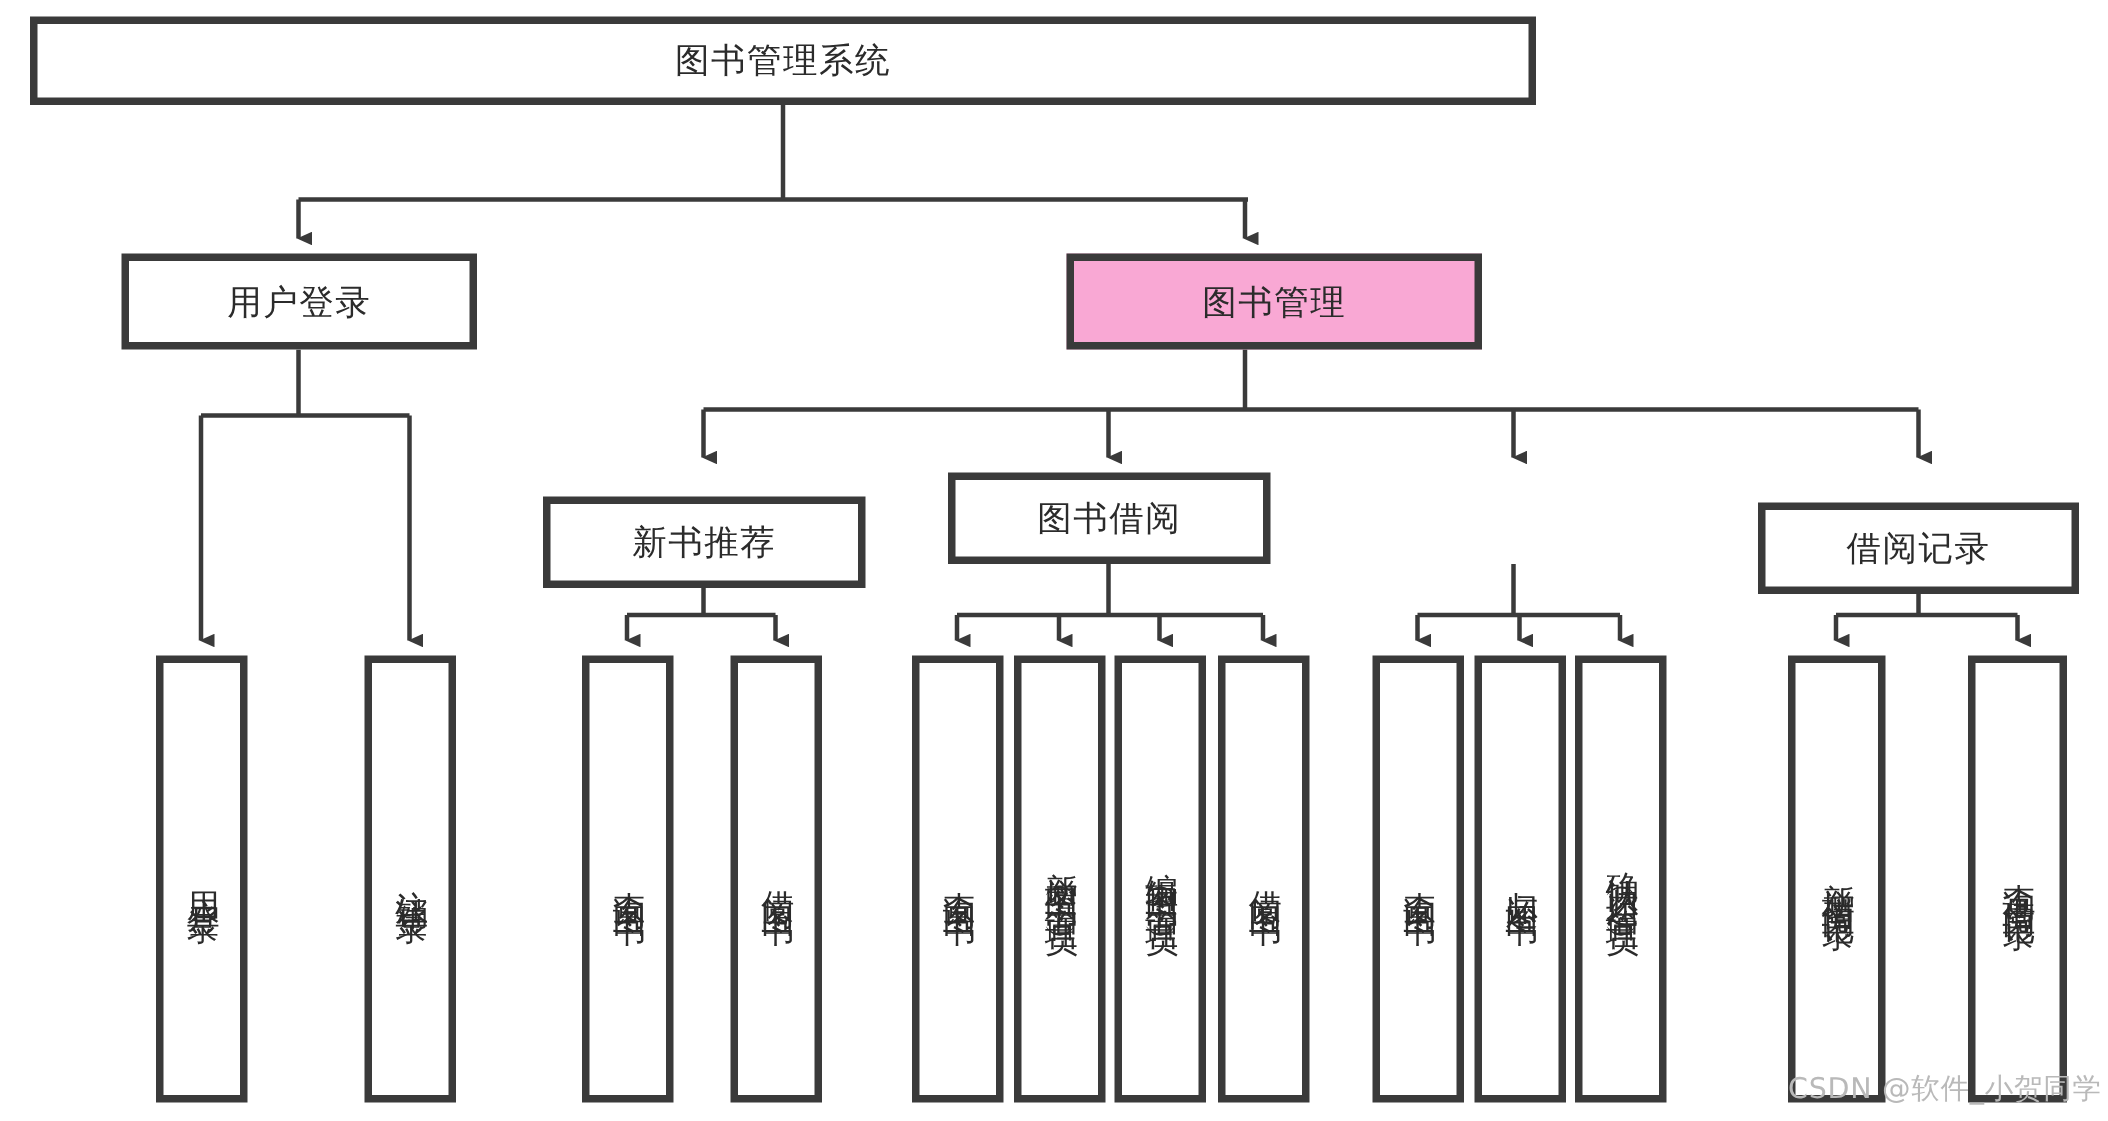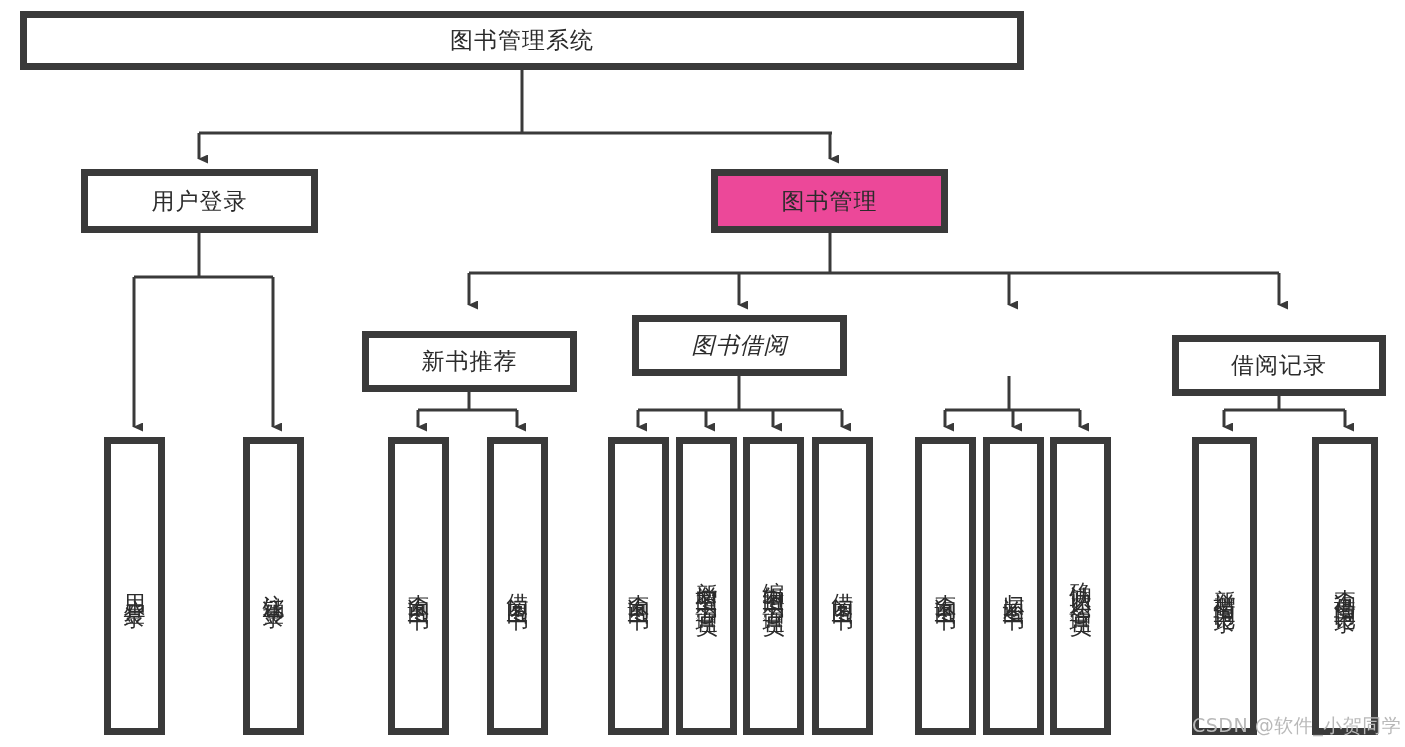--- a/index.html
+++ b/index.html
@@ -22,21 +22,21 @@
     left: 0;
     top: 0;
     width: 1405px;
     height: 747px;
     pointer-events: none;
   }
   .node {
     position: absolute;
     box-sizing: border-box;
     background: #ffffff;
-    border: 7px solid #000000;
+    border: 5px solid #000000;
     display: flex;
     align-items: center;
     justify-content: center;
     color: #2b2b2b;
   }
   .node.horiz {
     font-size: 23px;
     letter-spacing: 1px;
   }
   .node.vert {
@@ -120,28 +120,28 @@
     </g>
   </svg>
 
   <div class="node horiz" style="left: 20px; top: 11px; width: 1004px; height: 59px; border-color: rgb(58, 58, 58); background: rgb(255, 255, 255); color: rgb(43, 43, 43);">
     <span class="hlabel">图书管理系统</span>
   </div>
 
   <div class="node horiz" style="left: 81px; top: 169px; width: 237px; height: 64px; border-color: rgb(58, 58, 58); background: rgb(255, 255, 255); color: rgb(43, 43, 43);">
     <span class="hlabel">用户登录</span>
   </div>
-  <div class="node horiz" style="left: 711px; top: 169px; width: 237px; height: 64px; border-color: rgb(58, 58, 58); background: #ec4899; color: rgb(43, 43, 43); text-align: right;">
+  <div class="node horiz" style="left: 711px; top: 169px; width: 277px; height: 64px; border-color: rgb(58, 58, 58); background: #f9a8d4; color: rgb(43, 43, 43); text-align: right;">
     <span class="hlabel">图书管理</span>
   </div>
 
   <div class="node horiz" style="left: 362px; top: 315px; width: 215px; height: 61px; border-color: rgb(58, 58, 58); background: rgb(255, 255, 255); color: rgb(43, 43, 43); margin-top: 16px;">
     <span class="hlabel">新书推荐</span>
   </div>
-  <div class="node horiz" style="left: 632px; top: 315px; width: 215px; height: 61px; border-color: rgb(58, 58, 58); background: rgb(255, 255, 255); color: rgb(43, 43, 43); font-style: italic;">
+  <div class="node horiz" style="left: 632px; top: 315px; width: 215px; height: 61px; border-color: rgb(58, 58, 58); background: rgb(255, 255, 255); color: rgb(43, 43, 43);">
     <span class="hlabel">图书借阅</span>
   </div>
   <div class="node horiz" style="left: 1172px; top: 315px; width: 214px; height: 61px; border-color: rgb(58, 58, 58); background: rgb(255, 255, 255); color: rgb(43, 43, 43); margin-top: 20px;">
     <span class="hlabel">借阅记录</span>
   </div>
 
   <div class="node vert" style="left: 104px; top: 437px; width: 61px; height: 298px; border-color: rgb(58, 58, 58); background: rgb(255, 255, 255); color: rgb(43, 43, 43);">
     <span class="vlabel">用户登录</span>
   </div>
   <div class="node vert" style="left: 243px; top: 437px; width: 61px; height: 298px; border-color: rgb(58, 58, 58); background: rgb(255, 255, 255); color: rgb(43, 43, 43);">

